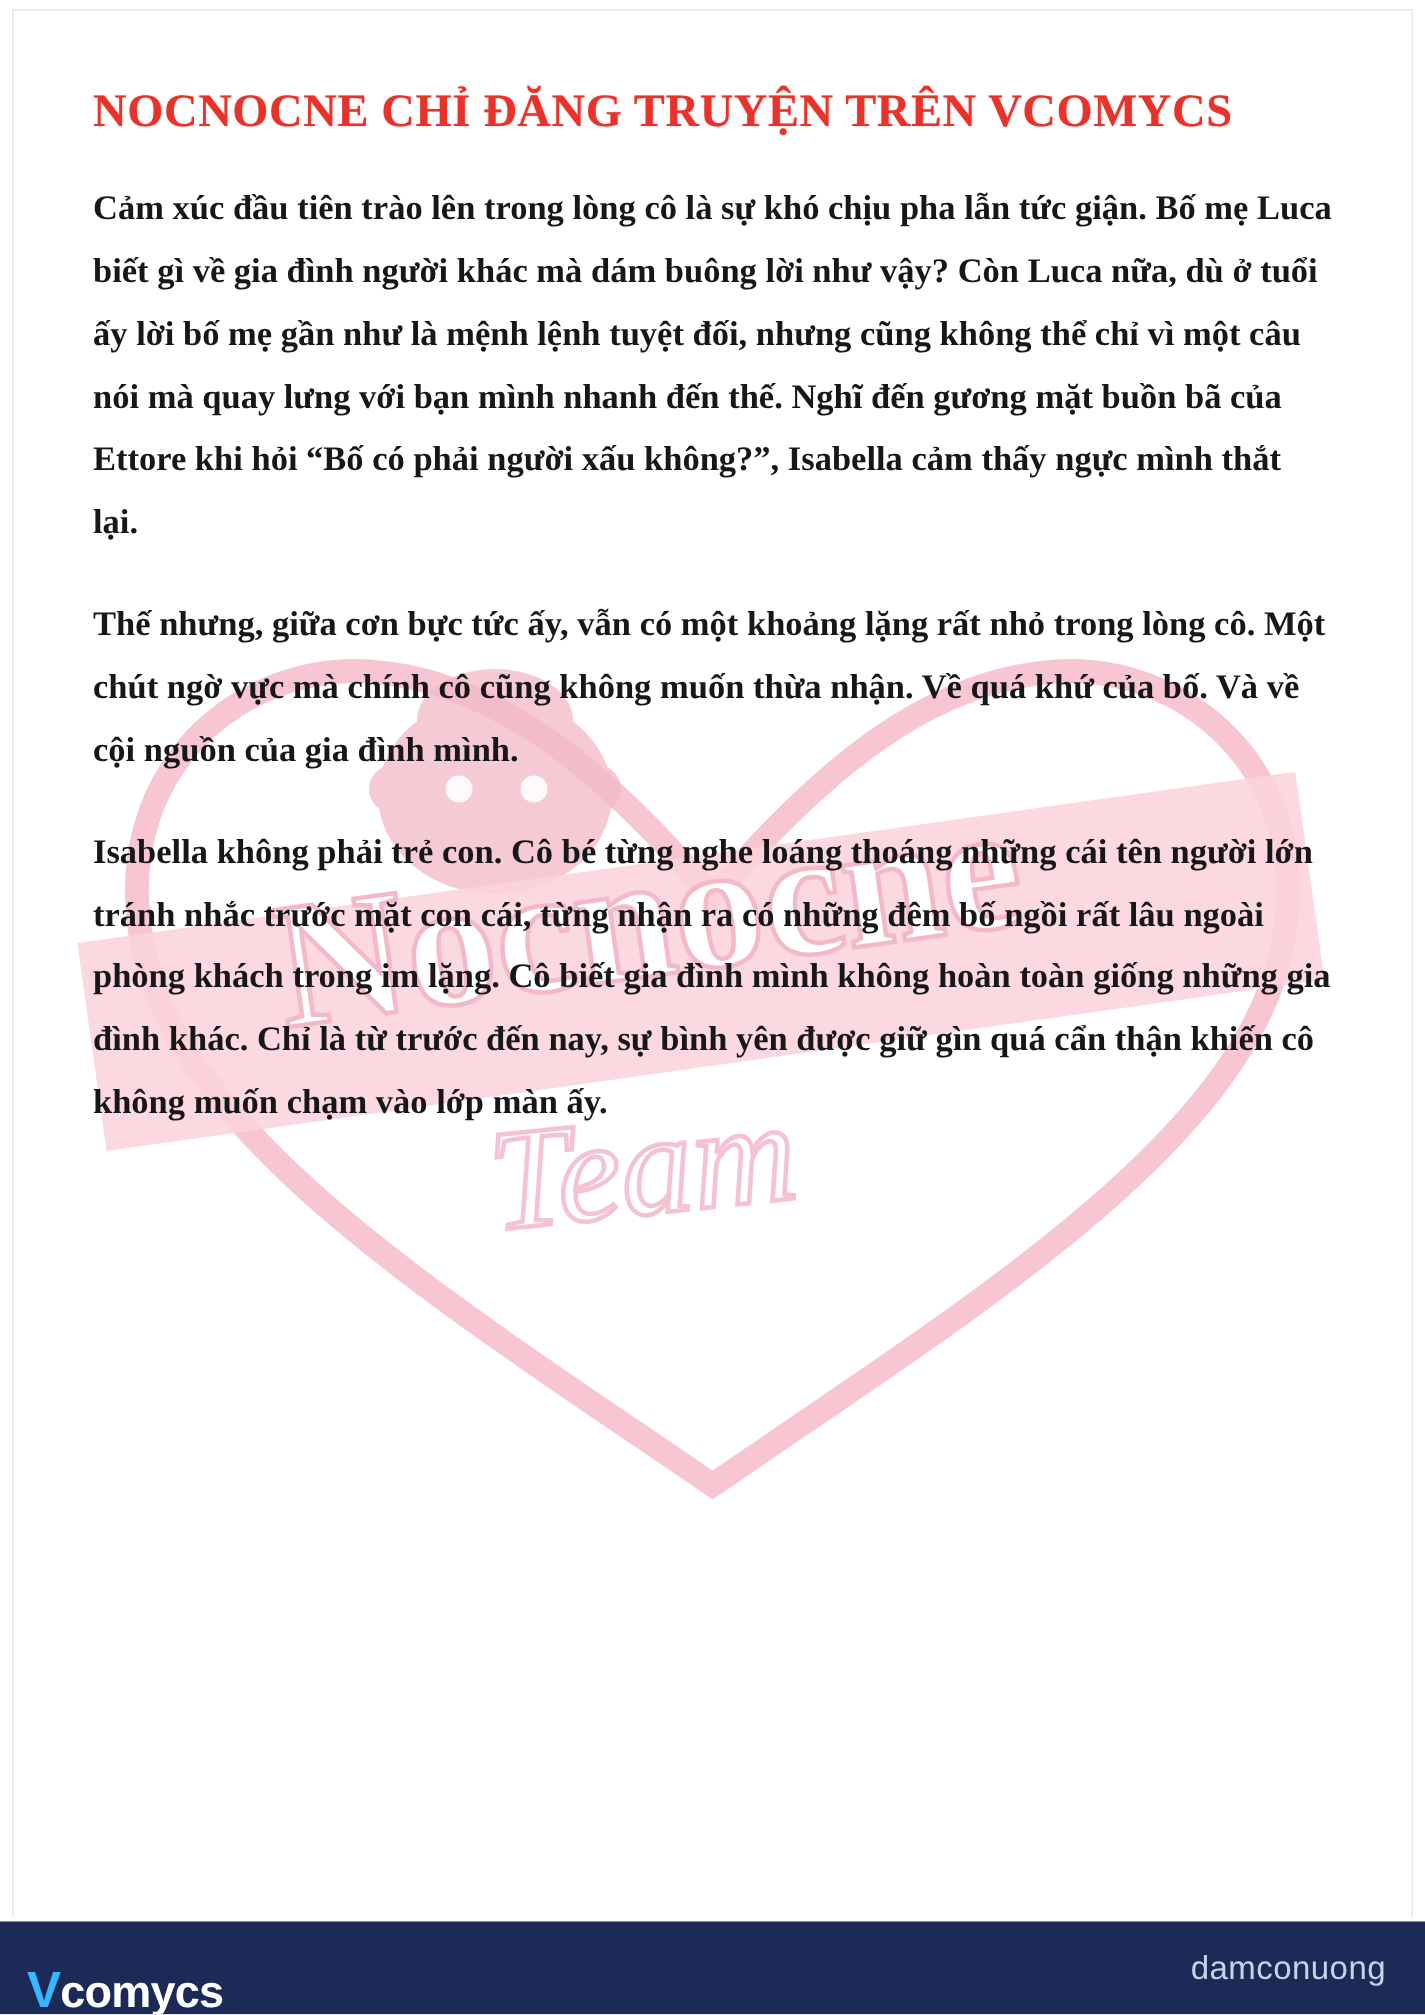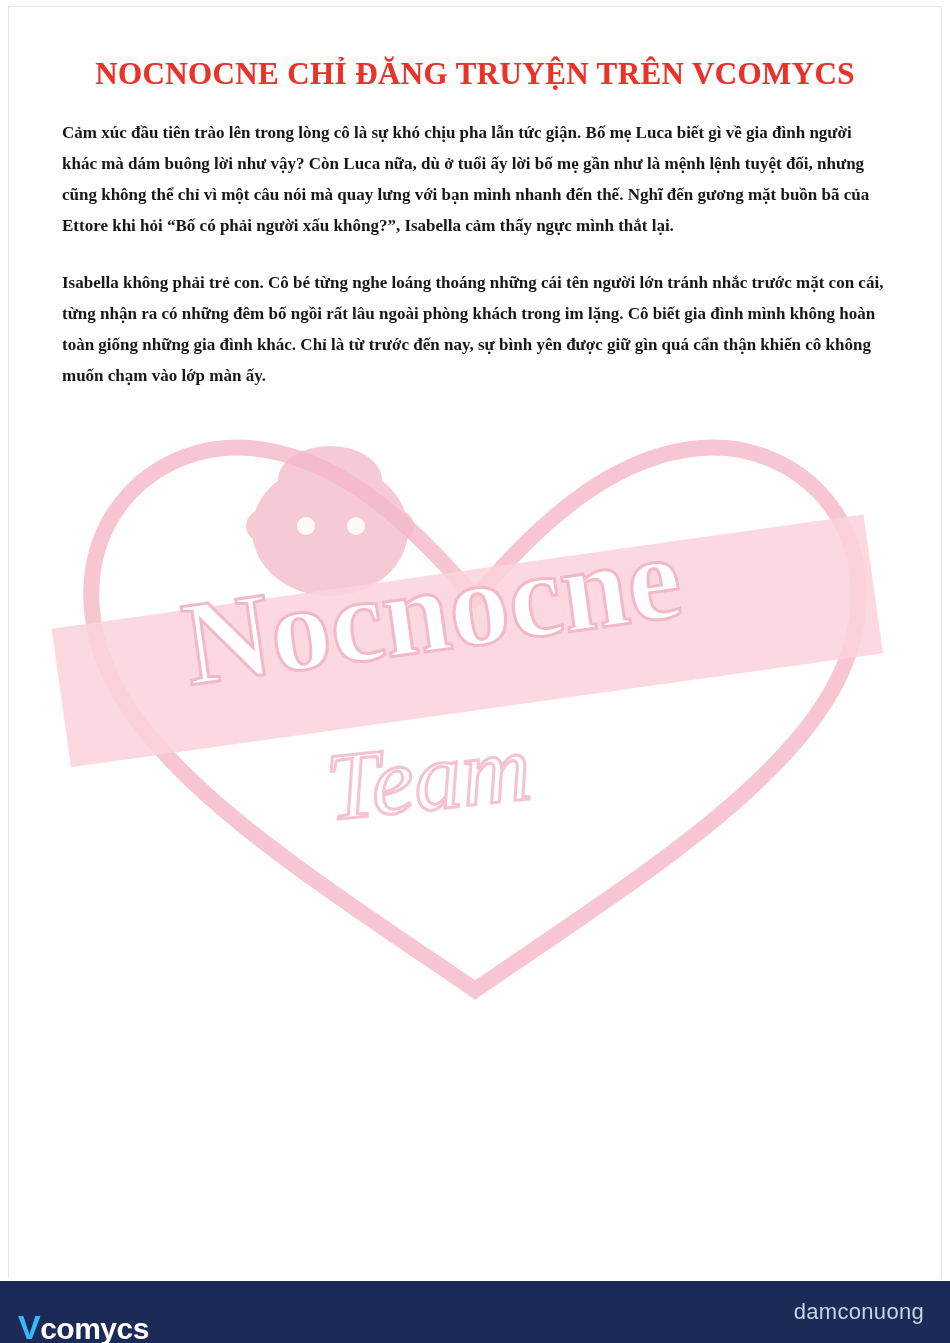--- a/index.html
+++ b/index.html
@@ -39,32 +39,32 @@
   }
   .watermark svg { display: block; }
 
   
   .content {
     position: relative;
     z-index: 2;
     padding: 48px 62px 0 62px;
   }
   .chapter-title {
-    text-align: center;
+    text-align: left;
     color: #e8322a;
     font-size: 31px;
     font-weight: bold;
     letter-spacing: .4px;
     margin: 8px 0 26px 0;
     font-family: "Liberation Serif", serif;
     text-shadow: 0 0 1px rgba(232,50,42,.4);
   }
   .para {
     color: #17171b;
-    font-size: 17px;
+    font-size: 23px;
     font-weight: bold;
     line-height: 1.82;
     margin: 0 0 26px 0;
     text-align: left;
     font-family: "Liberation Serif", serif;
   }
 
   
   .footer {
     position: absolute;
@@ -133,20 +133,21 @@
       </g>
       <text x="190" y="355" transform="rotate(-8 190 355)" font-family="Liberation Serif, serif" font-size="120" font-weight="bold" fill="#ffffff" stroke="#f3b9c8" stroke-width="3">Nocnocne</text>
       <text x="330" y="490" transform="rotate(-6 330 490)" font-family="Liberation Serif, serif" font-size="96" font-style="italic" fill="#ffffff" stroke="#f5c2d0" stroke-width="3">Team</text>
     </svg>
   </div>
 
   <div class="content">
     <div class="chapter-title">NOCNOCNE CHỈ ĐĂNG TRUYỆN TRÊN VCOMYCS</div>
 
     <p class="para">Cảm xúc đầu tiên trào lên trong lòng cô là sự khó chịu pha lẫn tức giận. Bố mẹ Luca biết gì về gia đình người khác mà dám buông lời như vậy? Còn Luca nữa, dù ở tuổi ấy lời bố mẹ gần như là mệnh lệnh tuyệt đối, nhưng cũng không thể chỉ vì một câu nói mà quay lưng với bạn mình nhanh đến thế. Nghĩ đến gương mặt buồn bã của Ettore khi hỏi “Bố có phải người xấu không?”, Isabella cảm thấy ngực mình thắt lại.</p>
+    <p class="para">Thế nhưng, giữa cơn bực tức ấy, vẫn có một khoảng lặng rất nhỏ trong lòng cô. Một chút ngờ vực mà chính cô cũng không muốn thừa nhận. Về quá khứ của bố. Và về cội nguồn của gia đình mình.</p>
     <p class="para">Isabella không phải trẻ con. Cô bé từng nghe loáng thoáng những cái tên người lớn tránh nhắc trước mặt con cái, từng nhận ra có những đêm bố ngồi rất lâu ngoài phòng khách trong im lặng. Cô biết gia đình mình không hoàn toàn giống những gia đình khác. Chỉ là từ trước đến nay, sự bình yên được giữ gìn quá cẩn thận khiến cô không muốn chạm vào lớp màn ấy.</p>
   </div>
 
   <div class="footer-strip"></div>
 
   <div class="footer">
     <div class="footer-logo">
       <span class="v">V</span>
       <span class="rest">comycs</span>
     </div>

